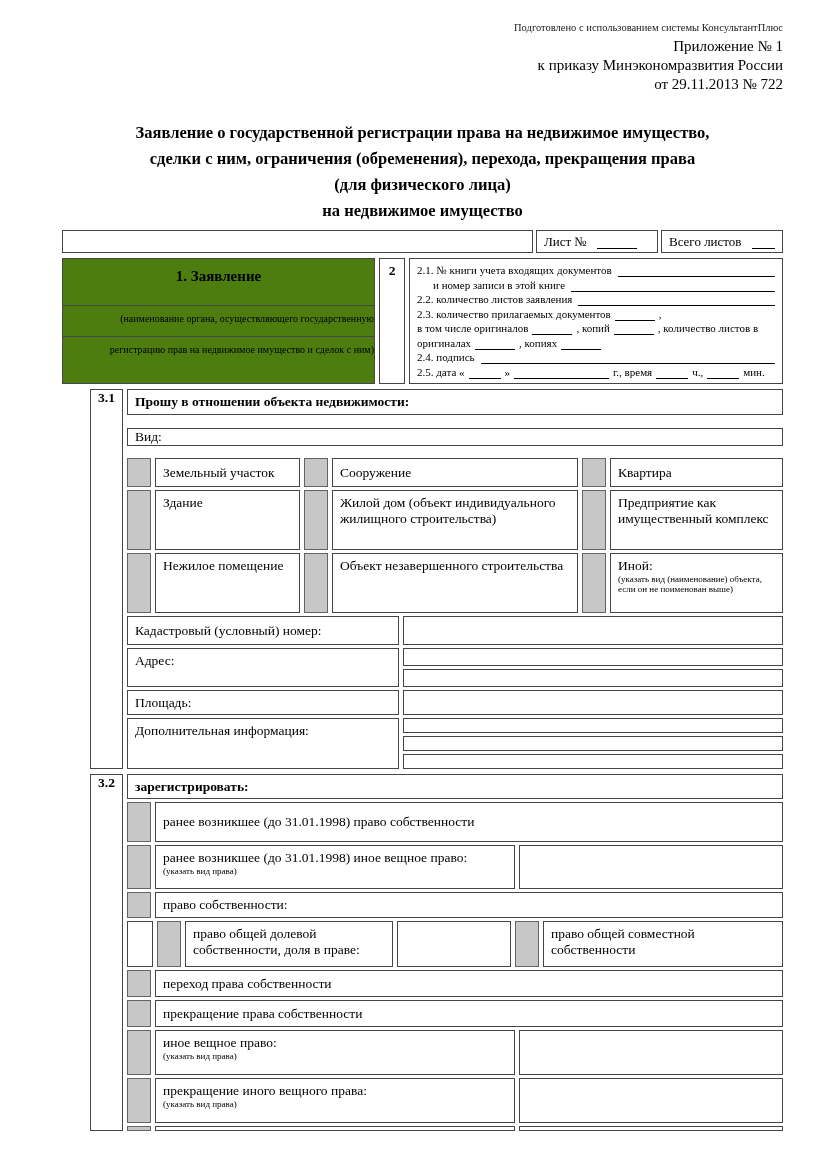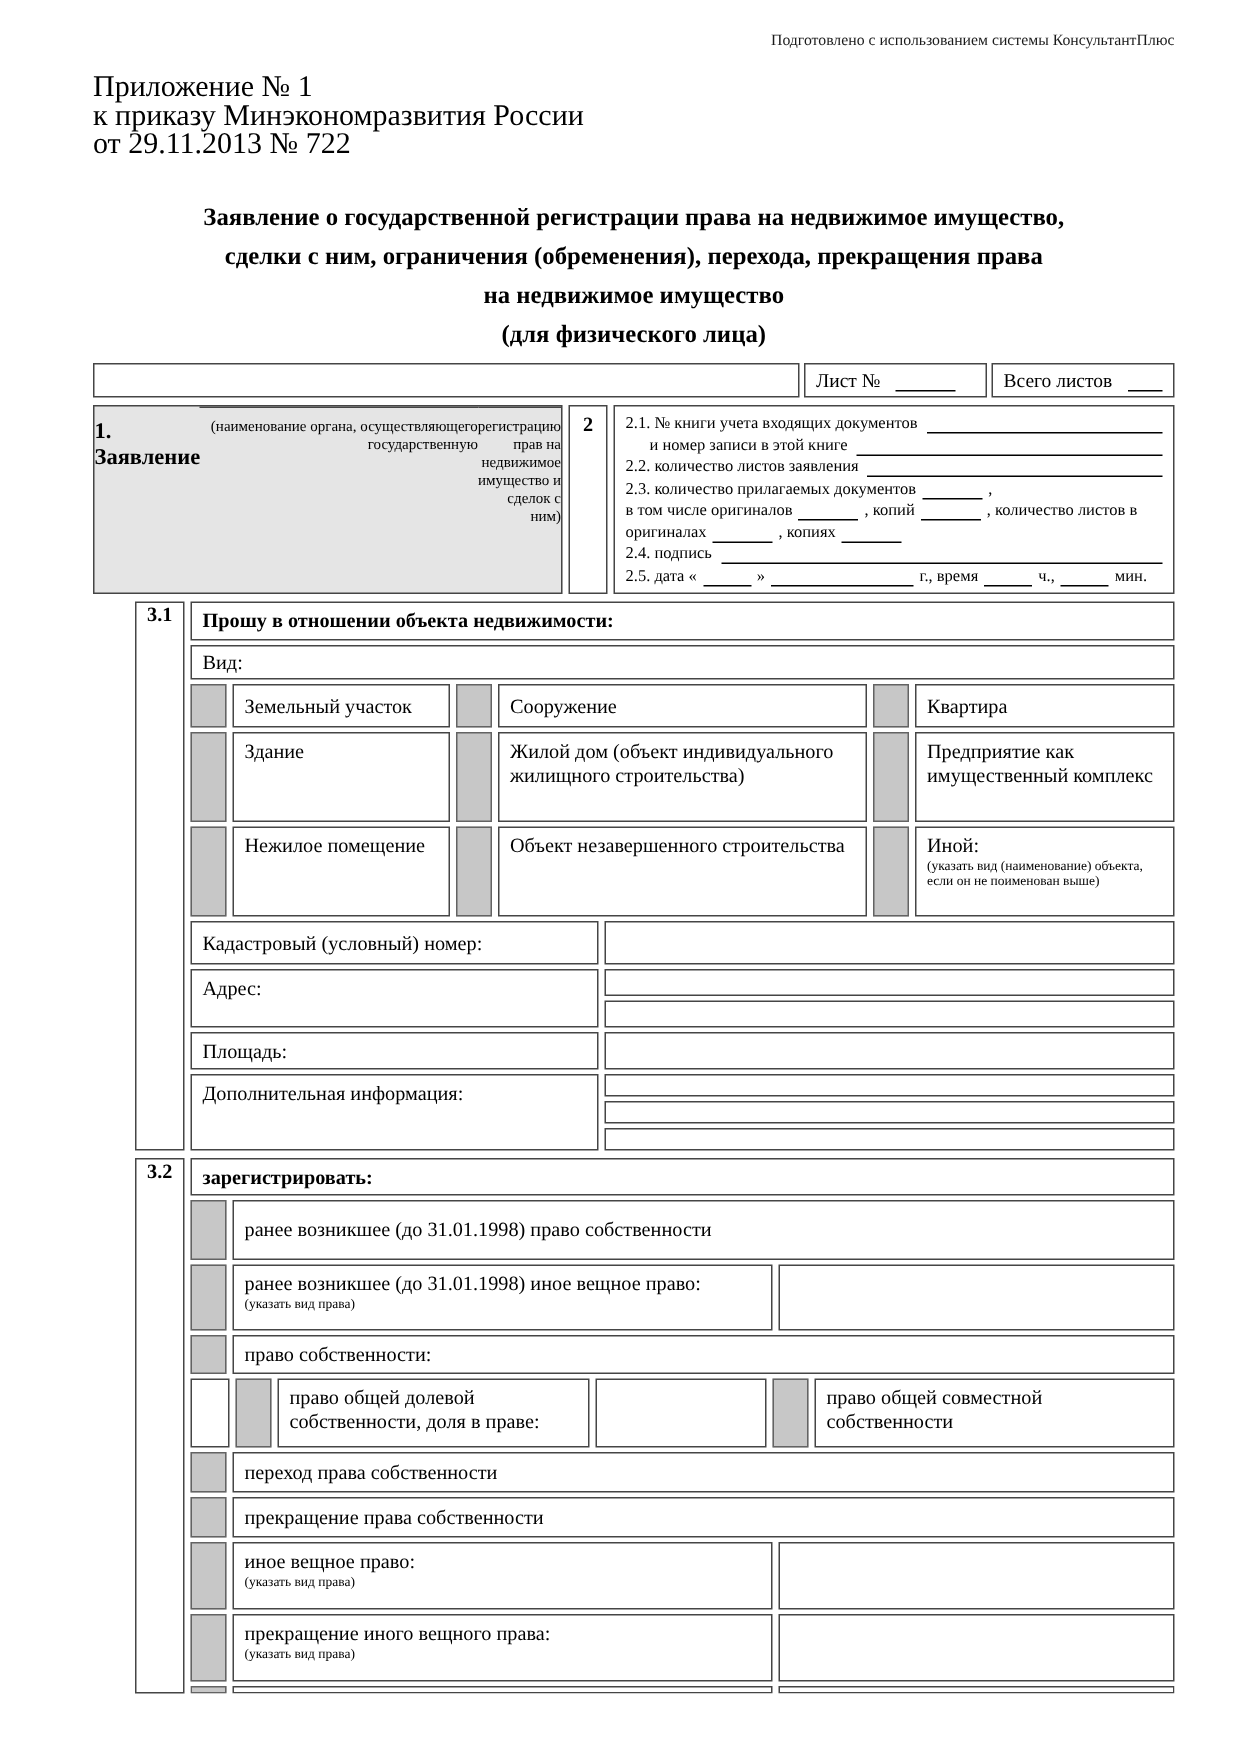--- a/index.html
+++ b/index.html
@@ -8,21 +8,21 @@
     --cbborder:#636363;
   }
   *{box-sizing:border-box;}
   html,body{margin:0;padding:0;background:#fff;}
   .page{
     position:relative;width:826px;height:1169px;background:#fff;color:#000;
     font-family:"Liberation Serif","DejaVu Serif",serif;overflow:hidden;
   }
   .content{margin-left:62px;width:721px;}
   .watermark{padding-top:22px;text-align:right;font-size:10.5px;color:#1a1a1a;}
-  .appendix{margin-top:16px;font-size:20px;line-height:19px;}
+  .appendix{margin-top:4px;text-align:right;font-size:15px;line-height:19px;}
   .doc-title{margin-top:26px;text-align:center;font-weight:bold;font-size:16.5px;line-height:26px;}
 
   .cell{
     border:1px solid var(--b);display:flex;align-items:center;
     padding:0 7px;font-size:13.5px;line-height:16px;flex-shrink:0;min-width:0;background:#fff;
   }
   .top{align-items:flex-start;padding-top:4px;}
   .stack{flex-direction:column;align-items:flex-start;justify-content:flex-start;padding-top:4px;}
   .blankcell{padding:0;}
   .cb{width:24px;padding:0;background:var(--cbfill);border:1px solid var(--cbborder);}
@@ -32,21 +32,21 @@
   .w360{width:360px;} .w208{width:208px;} .w114{width:114px;}
   .bold{font-weight:bold;}
   .note{font-size:9px;line-height:10px;}
 
   .sheetrow{display:flex;gap:3px;margin-top:6px;height:23px;}
   .shblank{flex:1;}
   .shcell{width:122px;font-size:13px;}
   .shu{display:inline-block;border-bottom:1px solid #000;height:14px;flex:1;margin-left:10px;max-width:40px;}
 
   .sec12{display:flex;gap:4px;margin-top:5px;height:126px;}
-  .s1box{width:313px;border:1px solid var(--b);display:flex;flex-direction:row;background:#e5e5e5;}
+  .s1box{width:313px;border:1px solid var(--b);display:flex;flex-direction:column;background:#4d7c0f;}
   .s1title{height:46px;display:flex;justify-content:center;padding-top:9px;font-weight:bold;font-size:15px;}
   .s1cap{border-top:1px solid var(--b);text-align:right;font-size:10px;line-height:12px;padding-top:7px;height:31px;}
   .s1cap.last{flex:1;}
   .numbox{width:26px;border:1px solid var(--b);text-align:center;font-weight:bold;font-size:13.5px;padding-top:4px;background:#fff;}
   .s2box{flex:1;border:1px solid var(--b);padding:5px 7px 4px;font-size:11px;line-height:13px;
          display:flex;flex-direction:column;justify-content:space-between;background:#fff;min-width:0;}
   .sline{display:flex;align-items:flex-end;white-space:nowrap;}
   .ind{padding-left:16px;}
   .u{display:inline-block;border-bottom:1px solid #000;height:12px;flex-shrink:0;}
   .ugrow{flex:1 1 auto;border-bottom:1px solid #000;height:12px;margin-left:6px;min-width:20px;}
@@ -54,43 +54,43 @@
   .u32{width:32px;margin:0 4px;}
   .u95{width:95px;margin:0 4px;flex-shrink:1;}
 
   .sec{display:flex;gap:4px;margin-top:5px;}
   .numcol{width:33px;border:1px solid var(--b);display:flex;justify-content:center;align-items:flex-start;
           padding-top:0;font-weight:bold;font-size:13.5px;flex-shrink:0;background:#fff;margin-left:28px;}
   .secbody{flex:1;display:flex;flex-direction:column;gap:3px;min-width:0;}
   .row{display:flex;gap:4px;}
   .fvalcol{flex:1;display:flex;flex-direction:column;gap:3px;min-width:0;}
   .fvalcol .cell{flex:1;}
-  .h26{height:26px;} .h23{height:23px;} .h29{height:29px;} .h60{height:60px;} .h54{height:60px;}
+  .h26{height:26px;} .h23{height:37px;align-items:center;} .h29{height:29px;} .h60{height:60px;} .h54{height:60px;}
   .h39{height:39px;} .h25{height:25px;} .h51{height:51px;} .h28{height:40px;} .h44{height:44px;}
   .h46{height:46px;} .h27{height:27px;} .h45{height:45px;} .h4{height:5px;overflow:hidden;}
 </style>
 </head>
 <body>
 
 <div class="page">
   <div class="content">
 
     <div class="watermark">Подготовлено с использованием системы КонсультантПлюс</div>
 
     <div class="appendix">
       <div>Приложение № 1</div>
       <div>к приказу Минэкономразвития России</div>
       <div>от 29.11.2013 № 722</div>
     </div>
 
     <div class="doc-title">
       <div>Заявление о государственной регистрации права на недвижимое имущество,</div>
       <div>сделки с ним, ограничения (обременения), перехода, прекращения права</div>
+      <div>(для физического лица)</div>
       <div>на недвижимое имущество</div>
-      <div>(для физического лица)</div>
     </div>
 
     <div class="sheetrow">
       <div class="cell shblank"></div>
       <div class="cell shcell">
         <span>Лист №</span>
         <span class="shu"></span>
       </div>
       <div class="cell shcell">
         <span>Всего листов</span>

